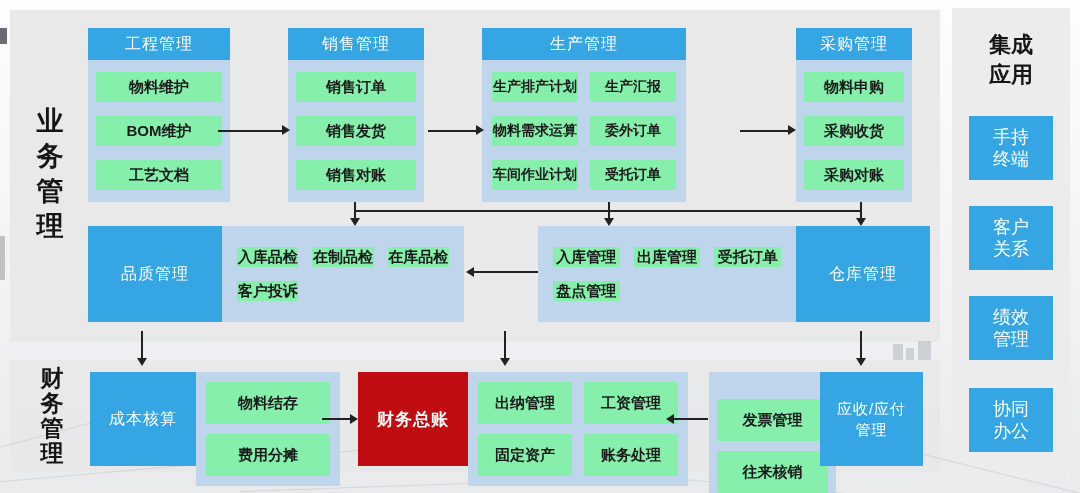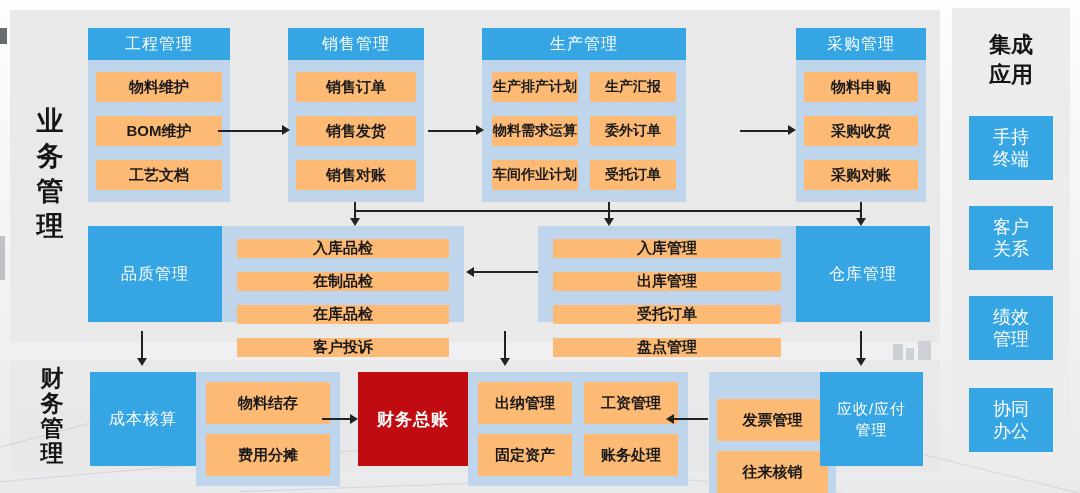--- a/index.html
+++ b/index.html
@@ -19,28 +19,28 @@
   .vlabel{position:absolute;z-index:3;font-weight:700;text-align:center;width:40px;color:#151515;}
   .vlabel span{display:block;}
   .vlabel.biz-label{left:30px;top:104px;font-size:27px;line-height:35px;}
   .vlabel.fin-label{left:32px;top:366px;font-size:23px;line-height:25px;}
 
   .col{position:absolute;top:28px;background:#BED5EC;z-index:3;}
   .col-header{height:32px;background:#35A6E3;color:#fff;font-size:16px;font-weight:400;
     display:flex;align-items:center;justify-content:center;letter-spacing:1px;}
   .col-items{display:grid;grid-template-columns:1fr;gap:14px;padding:12px 8px;}
   .col-items.two{grid-template-columns:1fr 1fr;gap:14px 12px;padding:12px 10px;}
-  .item{background:#fdba74;height:30px;display:flex;align-items:center;justify-content:center;
+  .item{background:#86efac;height:30px;display:flex;align-items:center;justify-content:center;
     font-size:15px;font-weight:700;color:#1a1a1a;border-radius:1px;white-space:nowrap;}
   .col-items.two .item{font-size:14px;}
 
   .mid-group{position:absolute;top:226px;height:96px;background:#BED5EC;display:flex;z-index:3;}
   .mid-blue{width:134px;flex:none;background:#35A6E3;color:#fff;font-size:16px;letter-spacing:1px;
     display:flex;align-items:center;justify-content:center;}
-  .mid-items{flex:1;display:grid;grid-template-columns:1fr;gap:14px;padding:13px 15px;}
+  .mid-items{flex:1;display:grid;grid-template-columns:1fr 1fr 1fr;gap:14px;padding:21px 15px;}
   .mid-items .item{height:auto;}
 
   .fin-blue{position:absolute;top:372px;height:94px;background:#35A6E3;color:#fff;font-size:16px;
     display:flex;align-items:center;justify-content:center;text-align:center;z-index:3;letter-spacing:1px;}
   .fin-blue .lines span{display:block;line-height:21px;}
   .fin-group{position:absolute;top:372px;height:94px;background:#BED5EC;display:grid;z-index:3;}
   .fin-group .item{height:auto;}
   .red-box{position:absolute;left:358px;top:372px;width:110px;height:94px;background:#C00C10;
     color:#fff;font-weight:700;font-size:17px;display:flex;align-items:center;justify-content:center;
     z-index:3;letter-spacing:1px;}
@@ -118,21 +118,21 @@
     <div class="col-items two">
       <div class="item">生产排产计划</div>
       <div class="item">生产汇报</div>
       <div class="item">物料需求运算</div>
       <div class="item">委外订单</div>
       <div class="item">车间作业计划</div>
       <div class="item">受托订单</div>
     </div>
   </div>
 
-  <div class="col" style="left:796px;width:130px;">
+  <div class="col" style="left:796px;width:116px;">
     <div class="col-header">采购管理</div>
     <div class="col-items">
       <div class="item">物料申购</div>
       <div class="item">采购收货</div>
       <div class="item">采购对账</div>
     </div>
   </div>
 
   <div class="mid-group" style="left:88px;width:376px;">
     <div class="mid-blue">品质管理</div>

